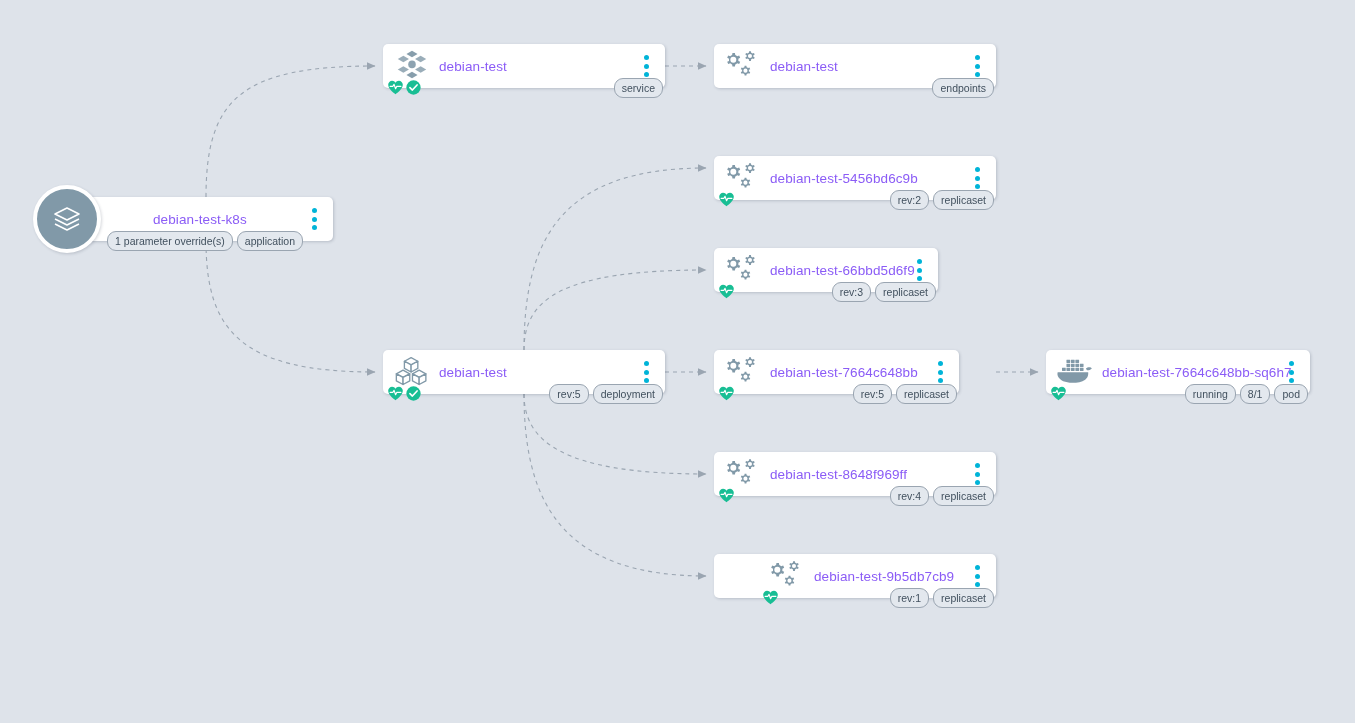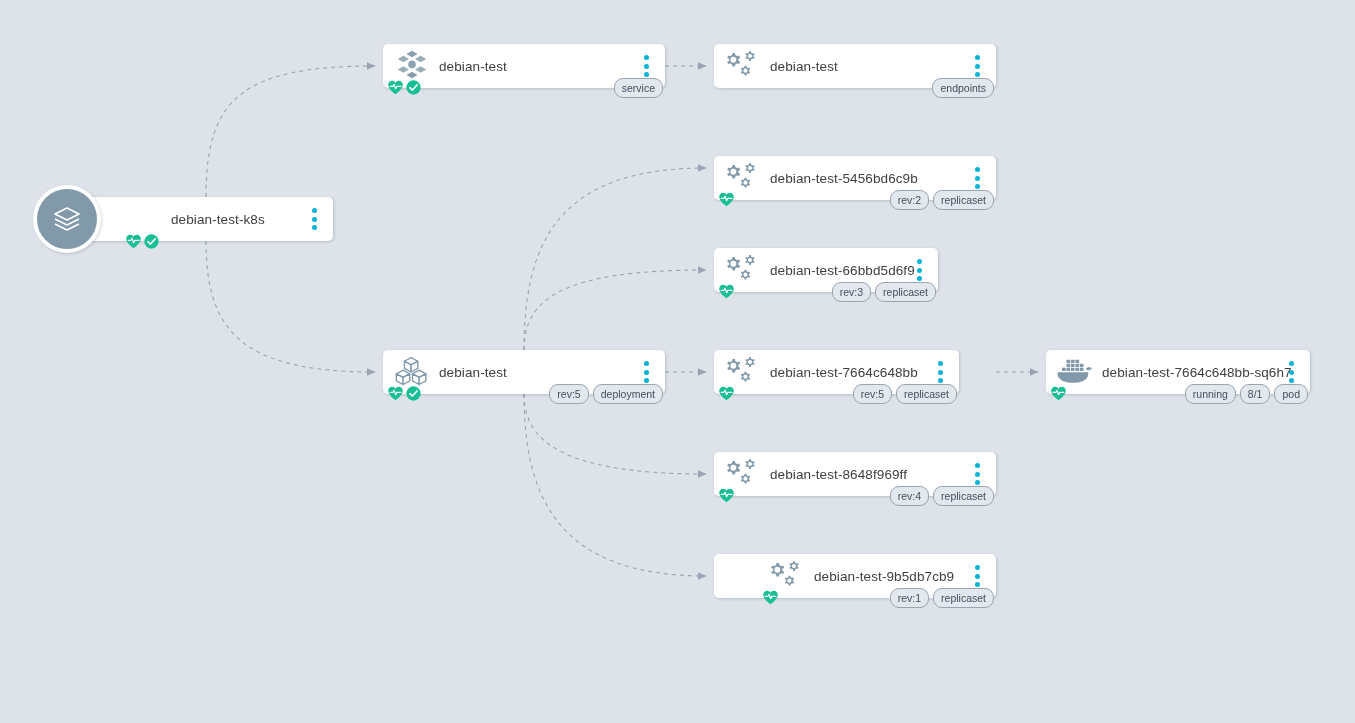--- a/index.html
+++ b/index.html
@@ -60,21 +60,21 @@
     justify-content: center;
   }
   .node-icon svg { display: block; }
 
   .node-title {
     position: absolute;
     left: 56px;
     top: 50%;
     transform: translateY(-50%);
     font-size: 13.5px;
-    color: #404040;
+    color: #8b5cf6;
     letter-spacing: 0.1px;
     white-space: nowrap;
   }
 
   
   .kebab {
     position: absolute;
     right: 11px;
     top: 50%;
     transform: translateY(-50%);
@@ -120,21 +120,21 @@
     border: 1px solid #9aa5b1;
     border-radius: 9px;
     color: #41505e;
     font-size: 10.5px;
     line-height: 1;
     padding: 4px 7px 4px 7px;
     white-space: nowrap;
   }
 
   
-  .app-node .node-title { left: 106px; }
+  .app-node .node-title { left: 88px; }
   .app-circle {
     position: absolute;
     left: -32px;
     top: 50%;
     transform: translateY(-50%);
     width: 60px;
     height: 60px;
     border-radius: 50%;
     background: #8199a8;
     border: 4px solid #ffffff;
@@ -195,20 +195,24 @@
         </div>
       <div class="badges">
         <svg width="17" height="17" viewBox="0 0 20 20">
           <path d="M10 18 C10 18 1.4 12.4 1.4 6.9 C1.4 3.9 3.6 2 6 2 C7.8 2 9.3 3 10 4.3 C10.7 3 12.2 2 14 2 C16.4 2 18.6 3.9 18.6 6.9 C18.6 12.4 10 18 10 18 Z" fill="#18be94"></path>
           <path d="M3.6 8.6 L7 8.6 L8.3 6.3 L10.1 11.4 L11.6 8.6 L16.4 8.6" fill="none" stroke="#ffffff" stroke-width="1.4" stroke-linecap="round" stroke-linejoin="round"></path>
         </svg>
         <svg width="17" height="17" viewBox="0 0 20 20">
           <circle cx="10" cy="10" r="8.4" fill="#18be94"></circle>
           <path d="M5.8 10.2 L8.7 13 L14.2 7" fill="none" stroke="#ffffff" stroke-width="1.9" stroke-linecap="round" stroke-linejoin="round"></path>
         </svg>
+      </div>
+      <div class="tags">
+        <span class="tag">1 parameter override(s)</span>
+        <span class="tag">application</span>
       </div>
     </div>
   </div>
 
   <div class="node" style="left:383px; top:44px; width:282px; height:44px;">
     <div class="node-inner">
       <div class="node-icon">
         <svg width="36" height="36" viewBox="0 0 40 40">
           <g fill="#8199a8">
             <path d="M20 3 l6.2 3.6 -6.2 3.6 -6.2 -3.6 z" opacity="0.95"></path>

